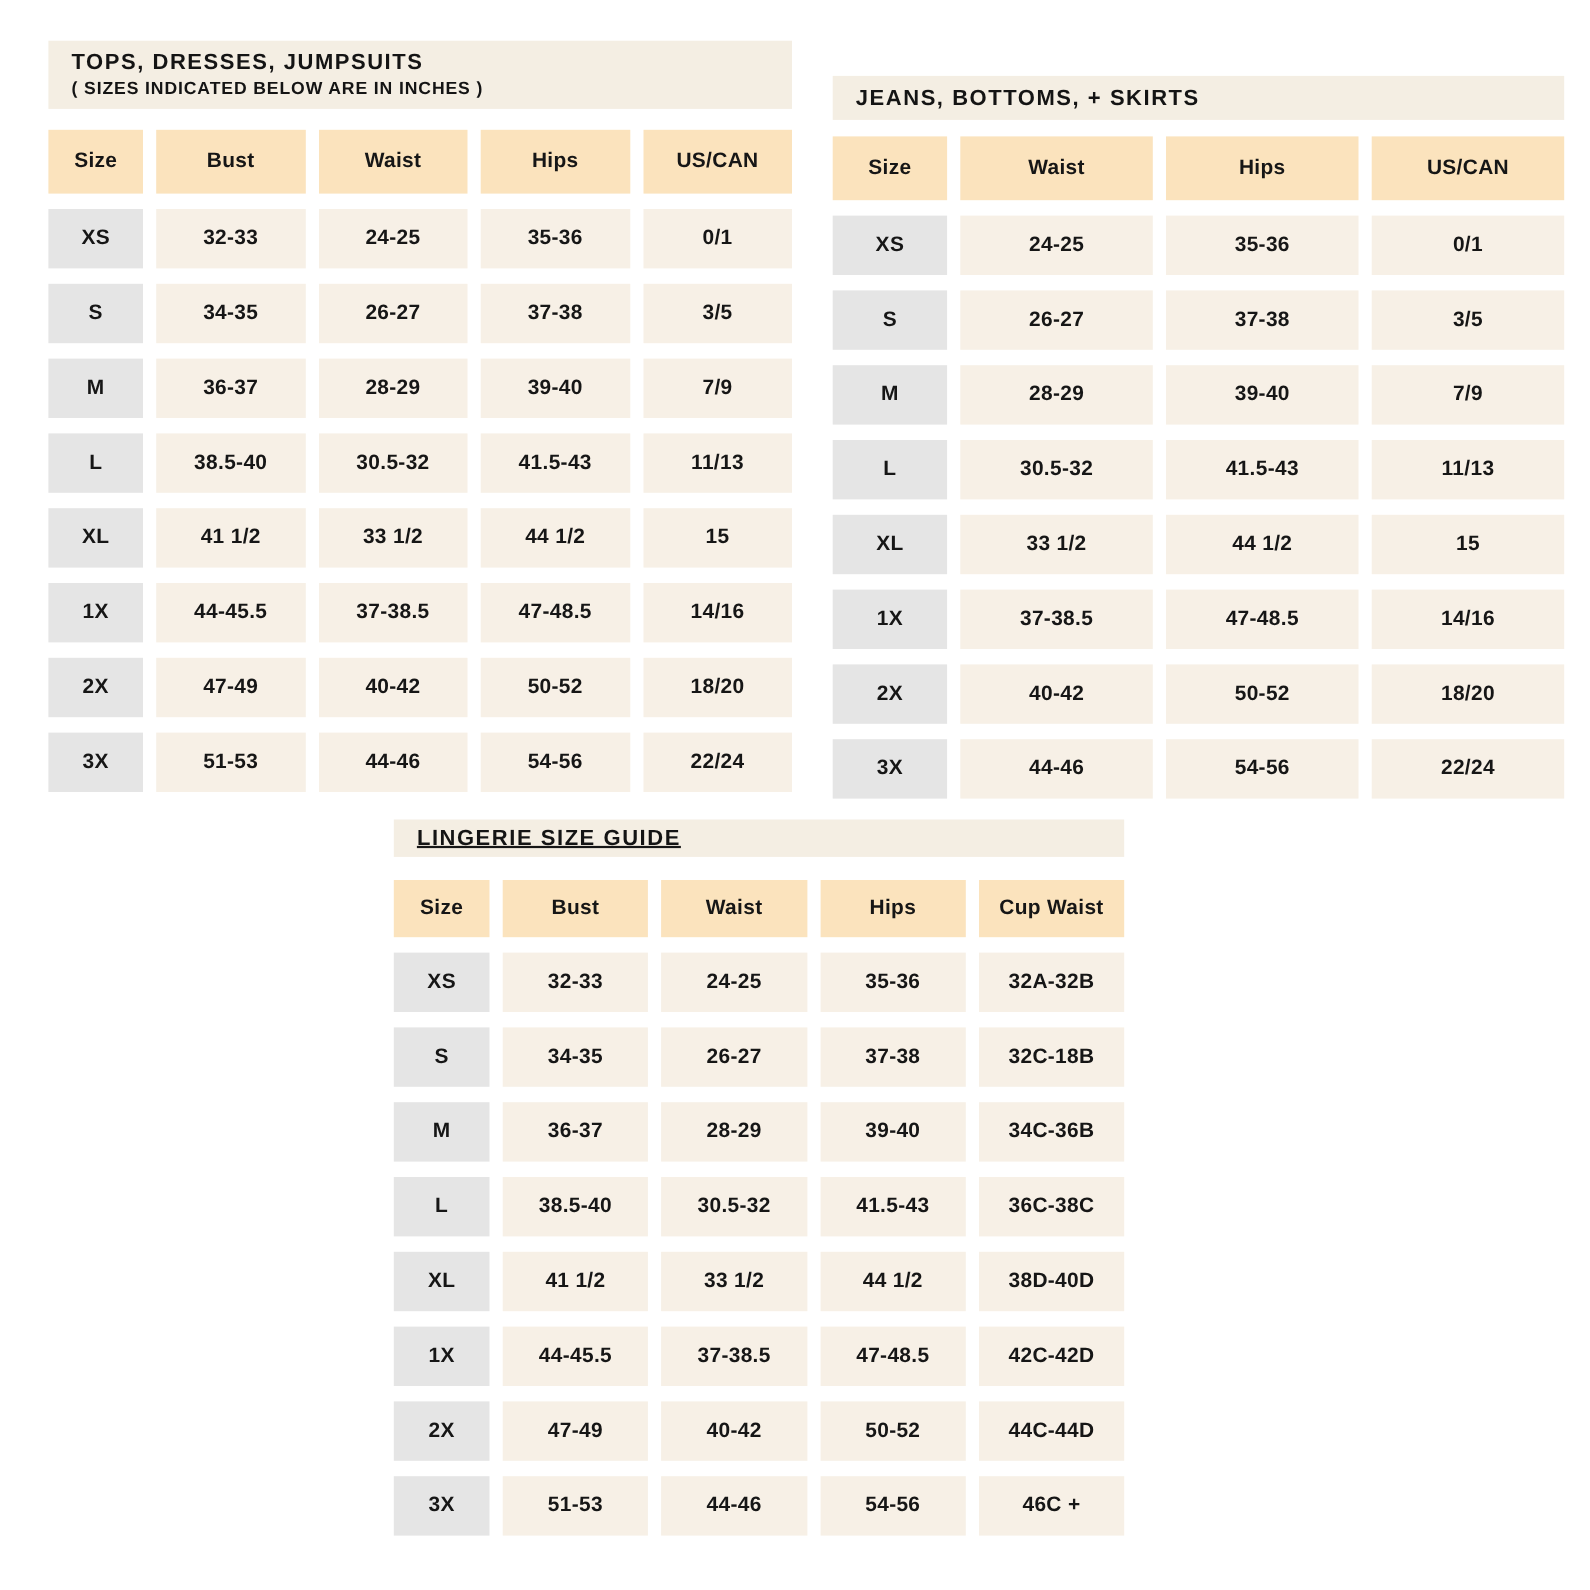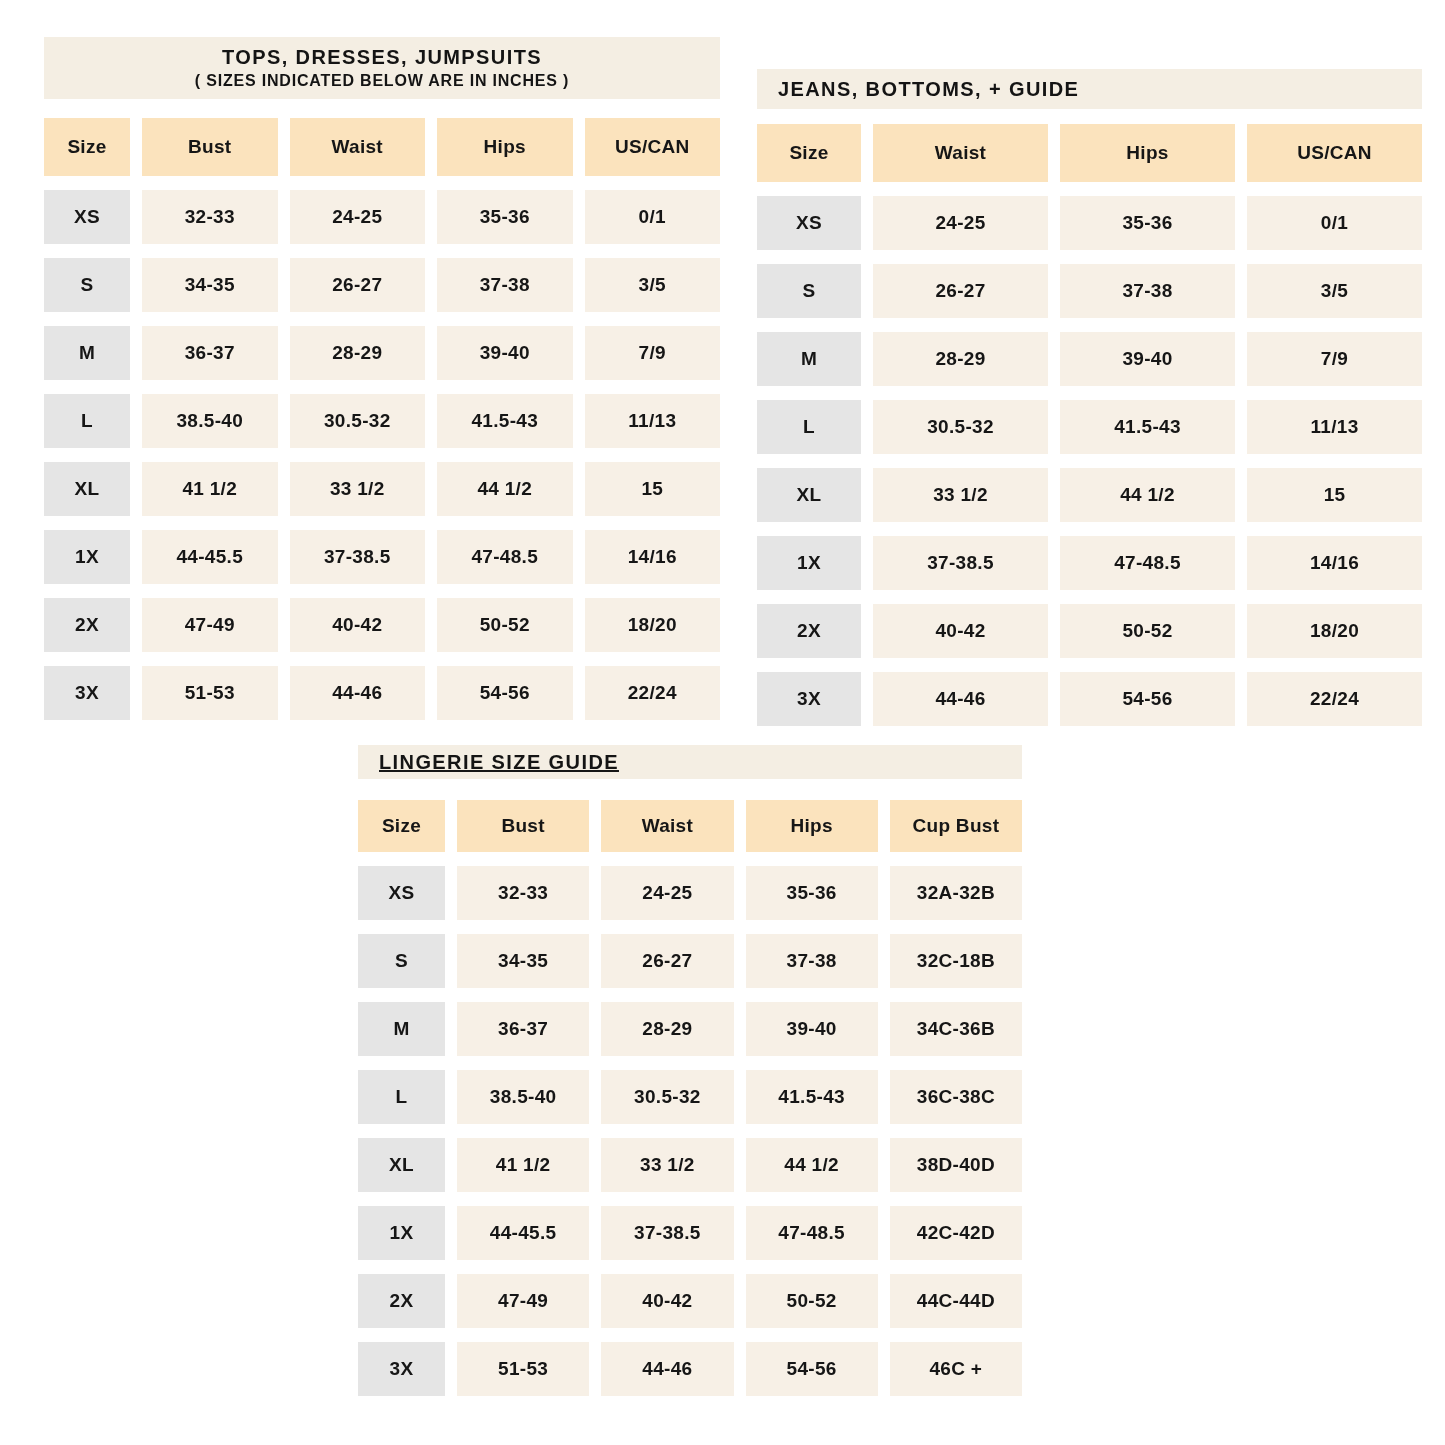--- a/index.html
+++ b/index.html
@@ -22,21 +22,21 @@
   #section-lingerie { left: 358px; top: 745px; width: 664px; }
 
   .banner {
     background: #f4eee3;
     box-sizing: border-box;
     padding: 0 21px;
     display: flex;
     flex-direction: column;
     justify-content: center;
   }
-  #section-tops .banner     { height: 62px; align-items: center; }
+  #section-tops .banner     { height: 62px; }
   #section-jeans .banner    { height: 40px; }
   #section-lingerie .banner { height: 34px; text-decoration: underline; }
 
   .banner h2 {
     margin: 0;
     font-size: 20px;
     font-weight: 700;
     letter-spacing: 1.4px;
     color: #141414;
     white-space: nowrap;
@@ -139,21 +139,21 @@
         <div class="cell size-cell">3X</div>
         <div class="cell data-cell">51-53</div>
         <div class="cell data-cell">44-46</div>
         <div class="cell data-cell">54-56</div>
         <div class="cell data-cell">22/24</div>
       </div>
   </section>
 
   <section class="section" id="section-jeans">
     <header class="banner">
-      <h2>JEANS, BOTTOMS, + GUIDE</h2>
+      <h2>JEANS, BOTTOMS, + SKIRTS</h2>
     </header>
     <div class="grid" id="grid-jeans">
         <div class="cell header-cell">Size</div>
         <div class="cell header-cell">Waist</div>
         <div class="cell header-cell">Hips</div>
         <div class="cell header-cell">US/CAN</div>
         <div class="cell size-cell">XS</div>
         <div class="cell data-cell">24-25</div>
         <div class="cell data-cell">35-36</div>
         <div class="cell data-cell">0/1</div>
@@ -190,21 +190,21 @@
 
   <section class="section" id="section-lingerie">
     <header class="banner">
       <h2>LINGERIE SIZE GUIDE</h2>
     </header>
     <div class="grid" id="grid-lingerie">
         <div class="cell header-cell">Size</div>
         <div class="cell header-cell">Bust</div>
         <div class="cell header-cell">Waist</div>
         <div class="cell header-cell">Hips</div>
-        <div class="cell header-cell">Cup Bust</div>
+        <div class="cell header-cell">Cup Waist</div>
         <div class="cell size-cell">XS</div>
         <div class="cell data-cell">32-33</div>
         <div class="cell data-cell">24-25</div>
         <div class="cell data-cell">35-36</div>
         <div class="cell data-cell">32A-32B</div>
         <div class="cell size-cell">S</div>
         <div class="cell data-cell">34-35</div>
         <div class="cell data-cell">26-27</div>
         <div class="cell data-cell">37-38</div>
         <div class="cell data-cell">32C-18B</div>

